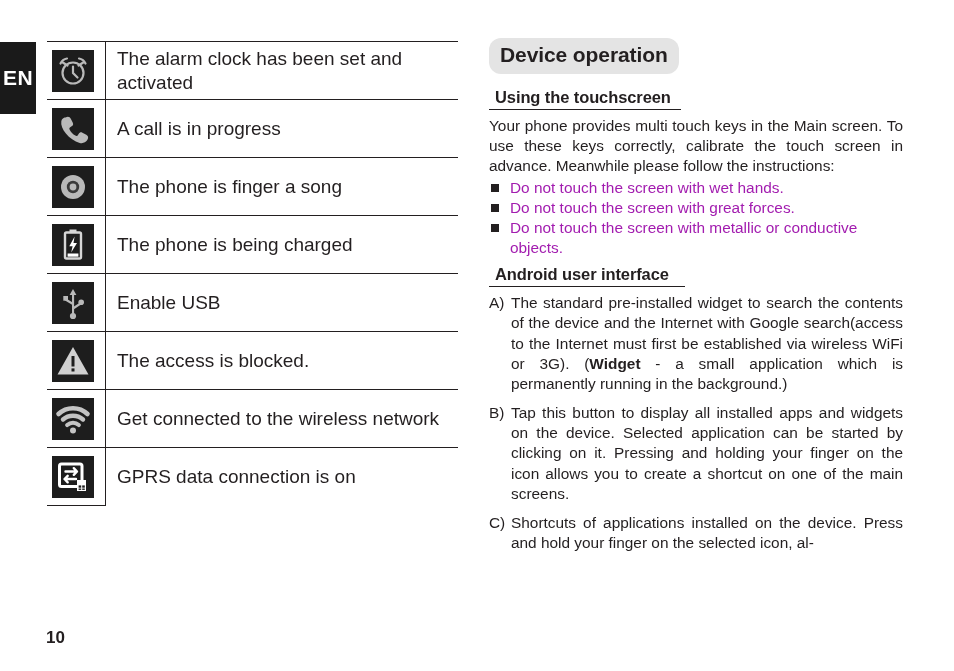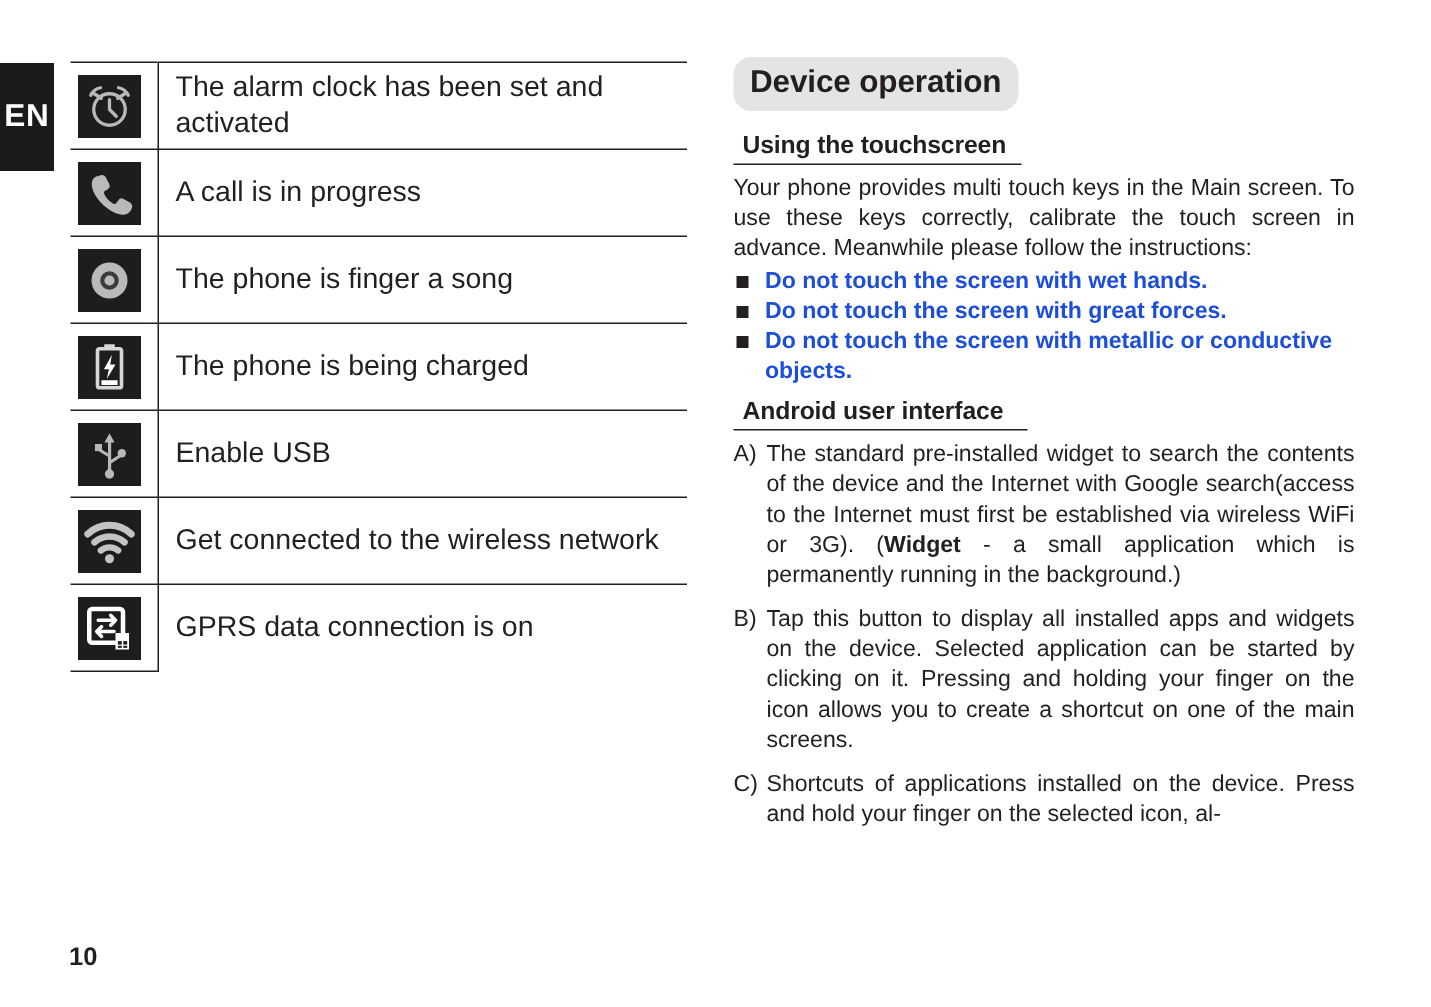--- a/index.html
+++ b/index.html
@@ -120,25 +120,24 @@
     text-align: justify;
     text-justify: inter-word;
     margin: 0 0 1px 0;
     color: #231f20;
   }
 
   .bullet-list { margin: 0; padding: 0; list-style: none; }
   .bullet-list li {
     font-size: 15.4px;
     line-height: 1.31;
-    color: #1d4ed8;
+    color: #a21caf;
     padding-left: 21px;
     position: relative;
     text-indent: 0;
-    font-weight: bold;
   }
   .bullet-list li .sq {
     position: absolute;
     left: 2px;
     top: 6px;
     width: 8px;
     height: 8px;
     background: #231f20;
   }
 
@@ -248,20 +247,32 @@
               <rect x="11.3" y="14" width="4.7" height="4.7" stroke="none"></rect>
               <circle cx="29.2" cy="20.2" r="2.8" stroke="none"></circle>
               <circle cx="21" cy="34" r="3.1" stroke="none"></circle>
             </g>
           </svg>
         </span>
       </td>
       <td class="cell-desc">Enable USB</td>
     </tr>
 
+    <tr>
+      <td class="cell-icon">
+        <span class="glyph-box">
+          <svg viewBox="0 0 42 42" aria-hidden="true">
+            <path d="M21 7 L36.5 34.5 L5.5 34.5 Z" fill="#d0d0d0"></path>
+            <rect x="19.5" y="16" width="3" height="10.5" fill="#1d1d1d"></rect>
+            <rect x="19.5" y="28.4" width="3" height="3.1" fill="#1d1d1d"></rect>
+          </svg>
+        </span>
+      </td>
+      <td class="cell-desc">The access is blocked.</td>
+    </tr>
 
     <tr>
       <td class="cell-icon">
         <span class="glyph-box">
           <svg viewBox="0 0 42 42" aria-hidden="true">
             <g fill="none" stroke="#c4c4c4" stroke-linecap="round">
               <path d="M6.5 16 A21 21 0 0 1 35.5 16" stroke-width="4.6"></path>
               <path d="M11 21.5 A15 15 0 0 1 31 21.5" stroke-width="4.4"></path>
               <path d="M15.2 27 A9 9 0 0 1 26.8 27" stroke-width="4.2"></path>
             </g>

